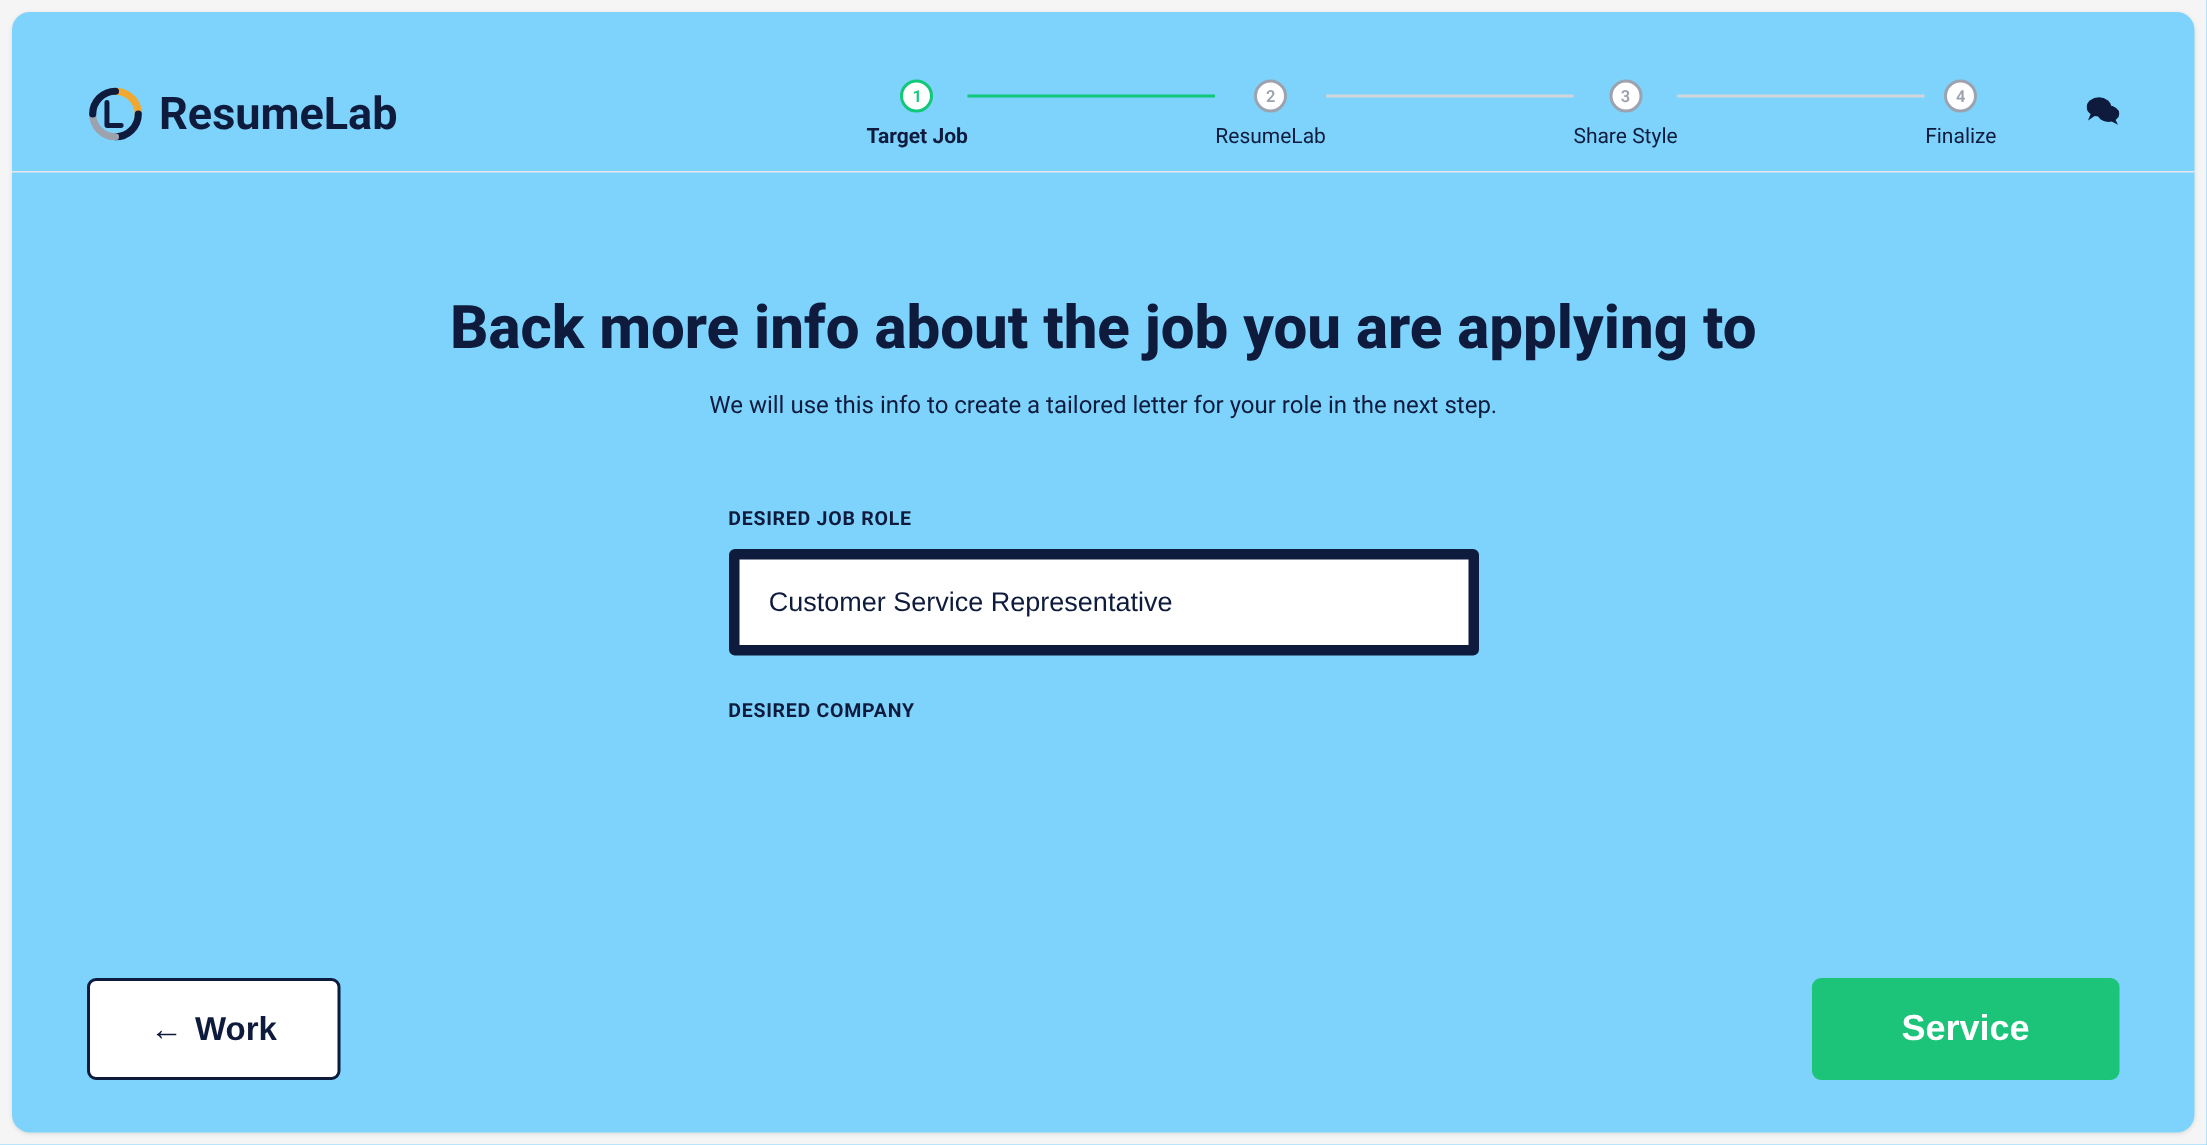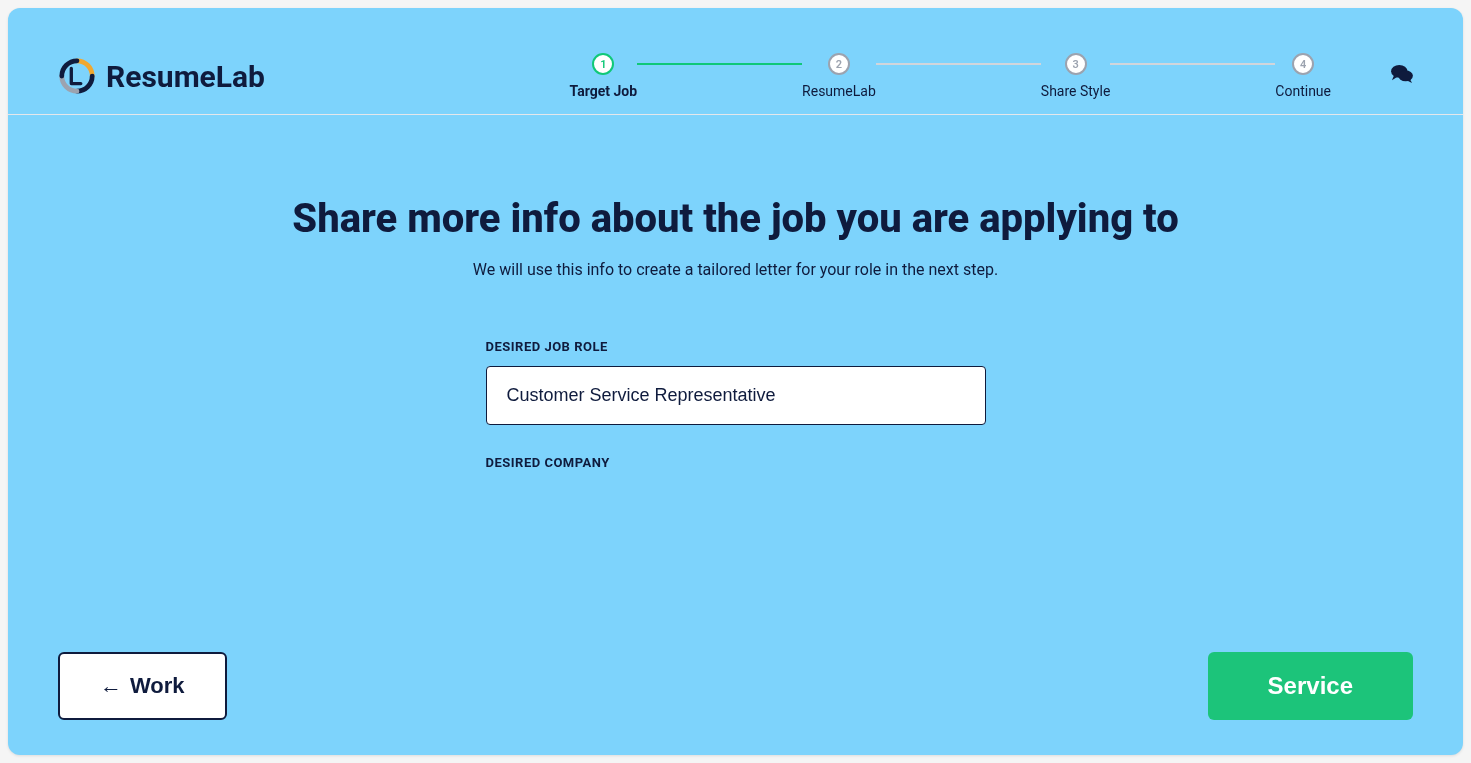--- a/index.html
+++ b/index.html
@@ -127,21 +127,21 @@
       letter-spacing: 0.5px;
       color: #0f1b3d;
       text-transform: uppercase;
       margin-bottom: 12px;
       display: block;
     }
     .field-input {
       width: 100%;
       padding: 18px 20px;
       font-size: 18px;
-      border: 1px solid #f97316;
+      border: 7px solid #f97316;
       border-radius: 4px;
       color: #0f1b3d;
       outline: none;
     }
     .field-input.active {
       border-color: #0f1b3d;
     }
     .field-input::placeholder {
       color: #9ca3af;
     }
@@ -206,36 +206,36 @@
         <div class="step-label">ResumeLab</div>
       </div>
       <div class="step-line"></div>
       <div class="step">
         <div class="step-circle">3</div>
         <div class="step-label">Share Style</div>
       </div>
       <div class="step-line"></div>
       <div class="step">
         <div class="step-circle">4</div>
-        <div class="step-label">Continue</div>
+        <div class="step-label">Finalize</div>
       </div>
     </div>
 
     <div class="chat-icon">
       <svg width="22" height="20" viewBox="0 0 24 22" fill="#0f1b3d">
         <ellipse cx="9" cy="8" rx="9" ry="7"></ellipse>
         <path d="M 3 13 L 1 18 L 7 14 Z"></path>
         <ellipse cx="16" cy="13" rx="8" ry="6" fill="#0f1b3d"></ellipse>
         <path d="M 21 17 L 23 21 L 17 18 Z"></path>
       </svg>
     </div>
   </div>
 
   <div class="content">
-    <h1 class="title">Share more info about the job you are applying to</h1>
+    <h1 class="title">Back more info about the job you are applying to</h1>
     <p class="subtitle">We will use this info to create a tailored letter for your role in the next step.</p>
 
     <div class="form">
       <div class="field">
         <label class="field-label">DESIRED JOB ROLE</label>
         <input type="text" class="field-input active" value="Customer Service Representative" style="">
       </div>
       <div class="field">
         <label class="field-label">DESIRED COMPANY</label>
       </div>

